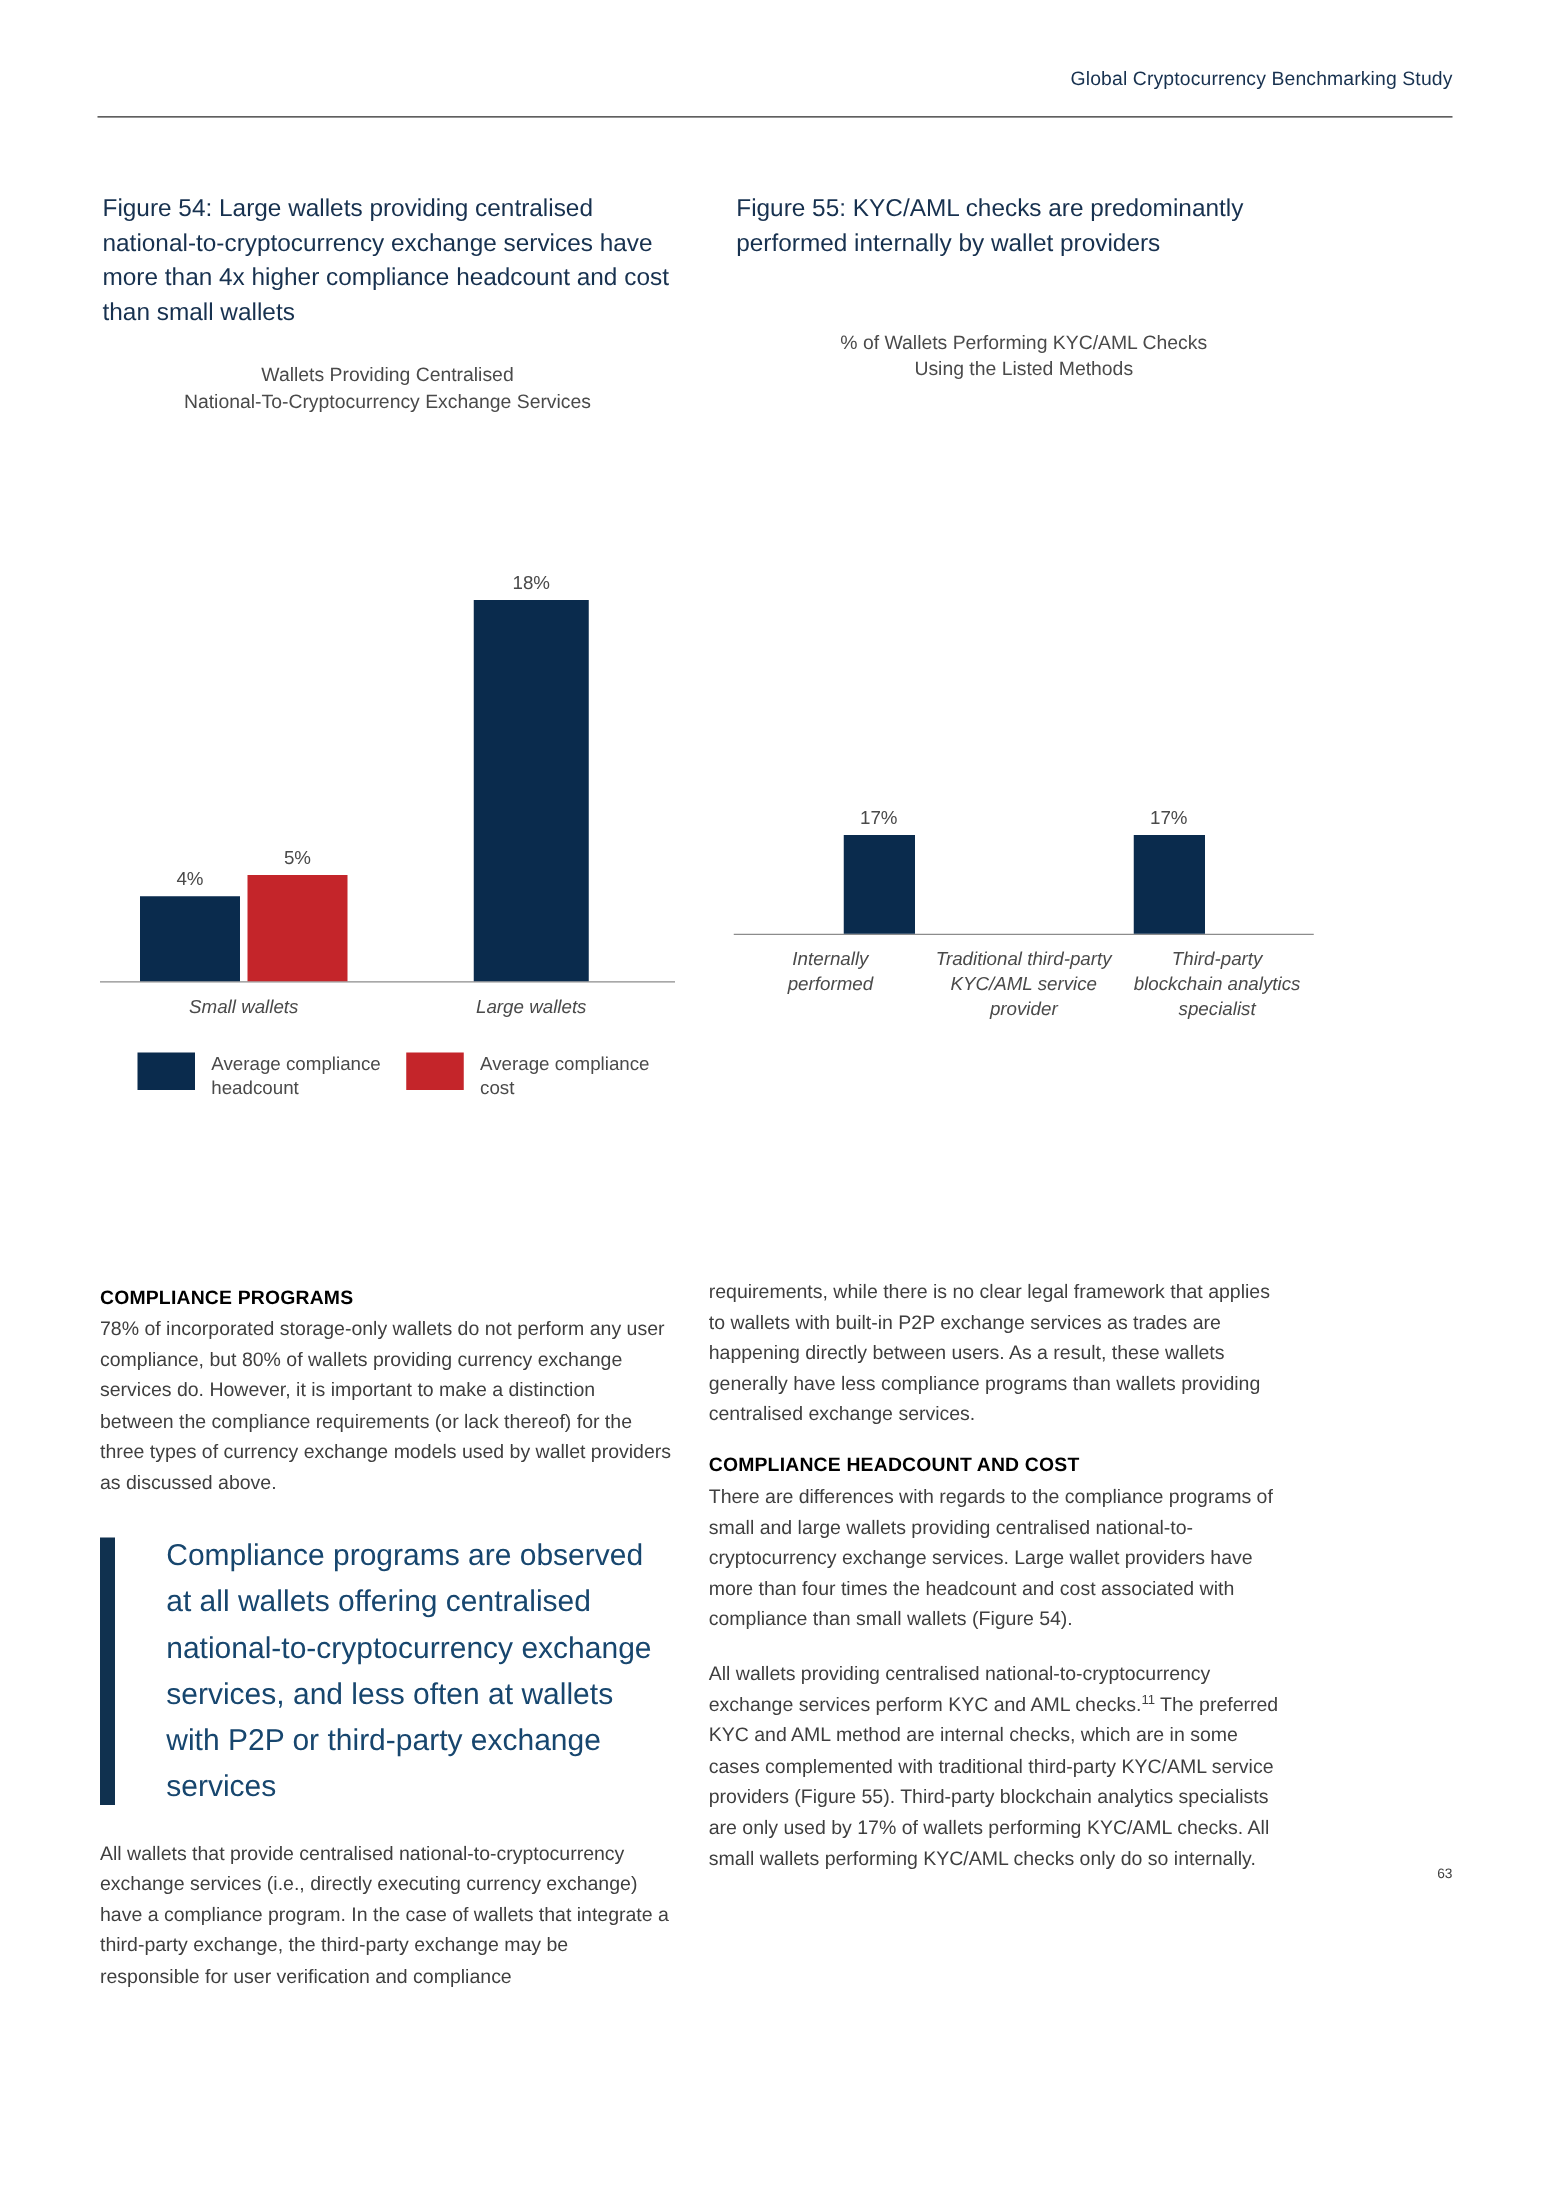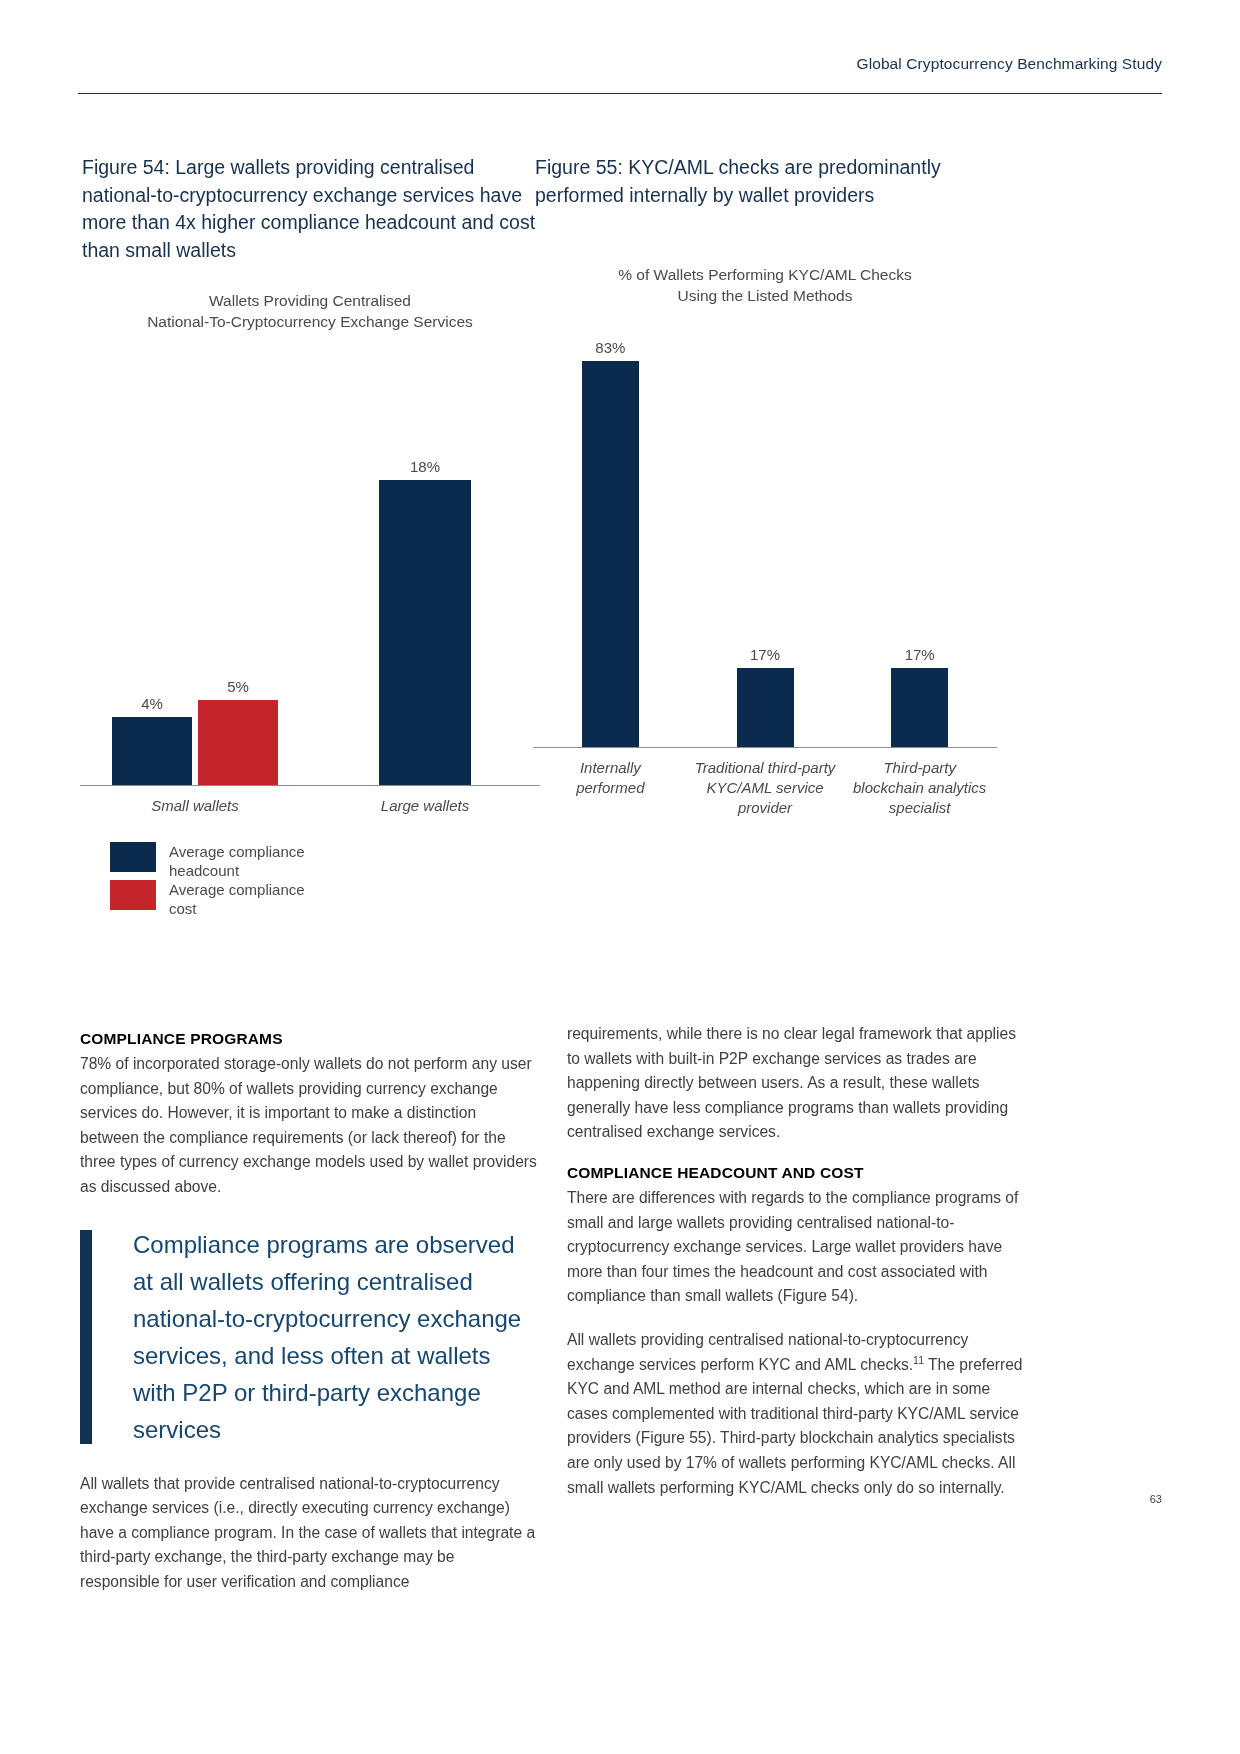--- a/index.html
+++ b/index.html
@@ -42,21 +42,21 @@
 
   
   .col-left {
     position: absolute;
     left: 80px;
     top: 152px;
     width: 460px;
   }
   .col-right {
     position: absolute;
-    left: 533px;
+    left: 587px;
     top: 152px;
     width: 464px;
   }
 
   .fig-title {
     font-size: 19.5px;
     line-height: 27.5px;
     color: #17314f;
     margin: 2px;
     font-weight: 400;
@@ -113,21 +113,20 @@
     font-size: 15px;
     line-height: 20px;
     color: #4a4a4a;
   }
 
   
   .legend {
     display: flex;
     margin-top: 26px;
     padding-left: 30px;
-    flex-direction: column;
   }
   .legend-item {
     display: flex;
     align-items: flex-start;
     width: 230px;
   }
   .swatch {
     width: 46px;
     height: 30px;
     flex: 0 0 auto;
@@ -259,24 +258,20 @@
   <div class="col-right">
     <p class="fig-title">Figure 55: KYC/AML checks are predominantly performed internally by wallet providers</p>
 
     <div class="chart-block" style="margin-top:55px;">
       <p class="chart-subtitle">% of Wallets Performing KYC/AML Checks</p>
       <p class="chart-subtitle">Using the Listed Methods</p>
 
       <div class="plot">
         <div class="bars" id="fig55-bars" style="height: 428px; display: flex; align-items: flex-end;">
             <div class="bar-slot" style="flex: 1 1 0%; height: 100%;">
-              <div class="bar-value">83%</div>
-              <div class="bar" style="background: rgb(10, 43, 77); width: 57px; height: 386.13px;"></div>
-            </div>
-            <div class="bar-slot" style="flex: 1 1 0%; height: 100%;">
               <div class="bar-value">17%</div>
               <div class="bar" style="background: rgb(10, 43, 77); width: 57px; height: 79.087px;"></div>
             </div>
             <div class="bar-slot" style="flex: 1 1 0%; height: 100%;">
               <div class="bar-value">17%</div>
               <div class="bar" style="background: rgb(10, 43, 77); width: 57px; height: 79.087px;"></div>
             </div>
           </div>
         <div class="cat-labels" id="fig55-cats">
             <div class="cat-label">Internally<br>performed</div>

